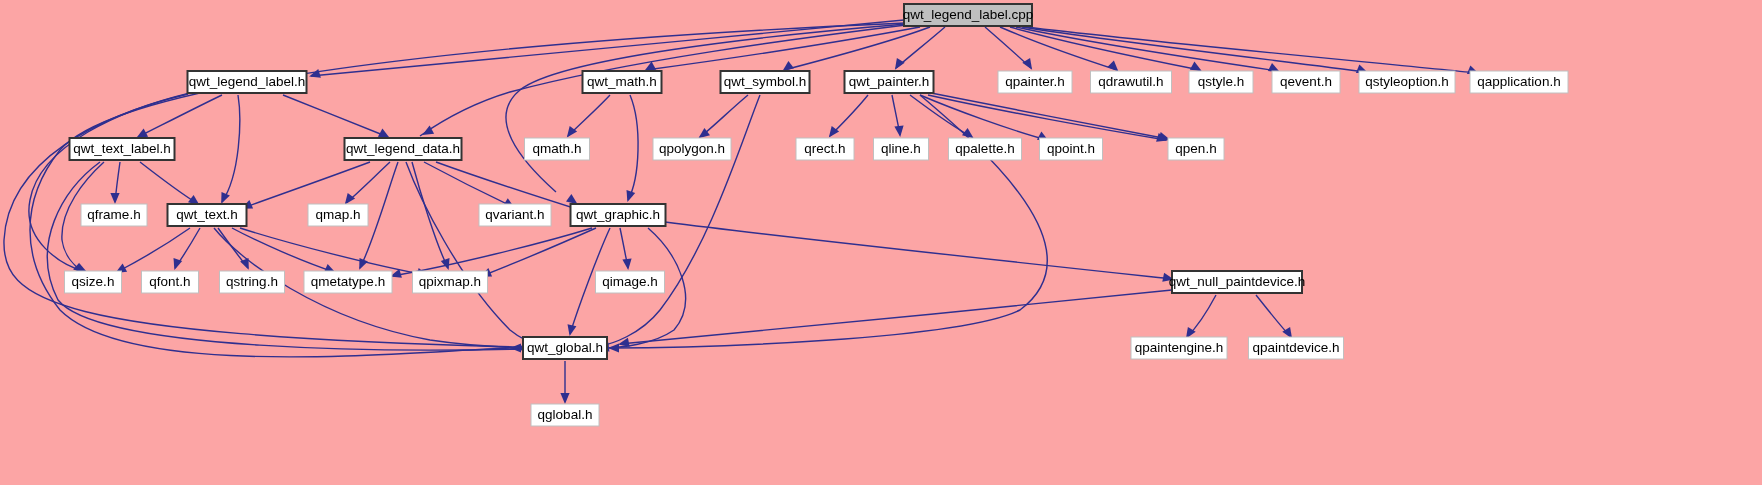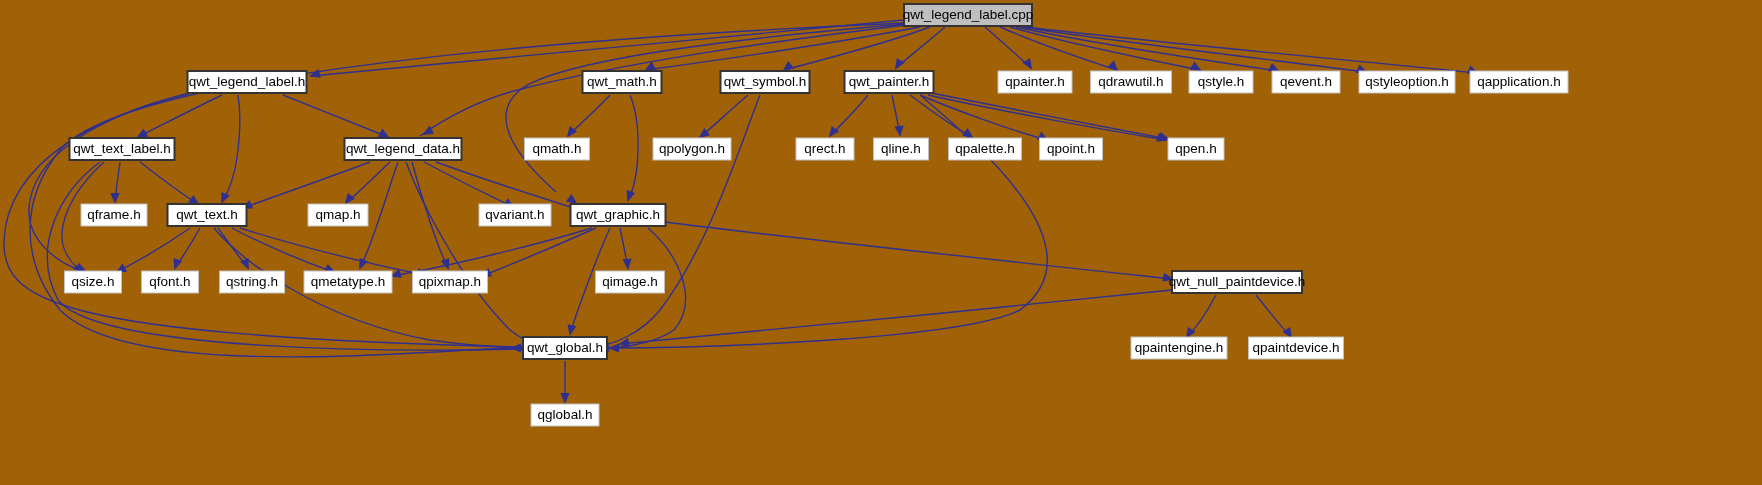--- a/index.html
+++ b/index.html
@@ -1,17 +1,17 @@
 <!DOCTYPE html>
 <html><head>
 <meta charset="utf-8">
 <style>
   html,body{margin:0;padding:0;background:#ffffff;}
   body{font-family:"Liberation Sans",sans-serif;}
-  #graph{position:relative;width:1762px;height:485px;background:#a16207;overflow:hidden;}
+  #graph{position:relative;width:1762px;height:485px;background:#fca5a5;overflow:hidden;}
   svg{position:absolute;left:0;top:0;width:1762px;height:485px;}
   .node-label{
     font-family:"Liberation Sans",sans-serif;
     font-size:13.5px;
     fill:#000000;
     text-anchor:middle;
     dominant-baseline:middle;
     pointer-events:none;
     white-space:pre;
   }

